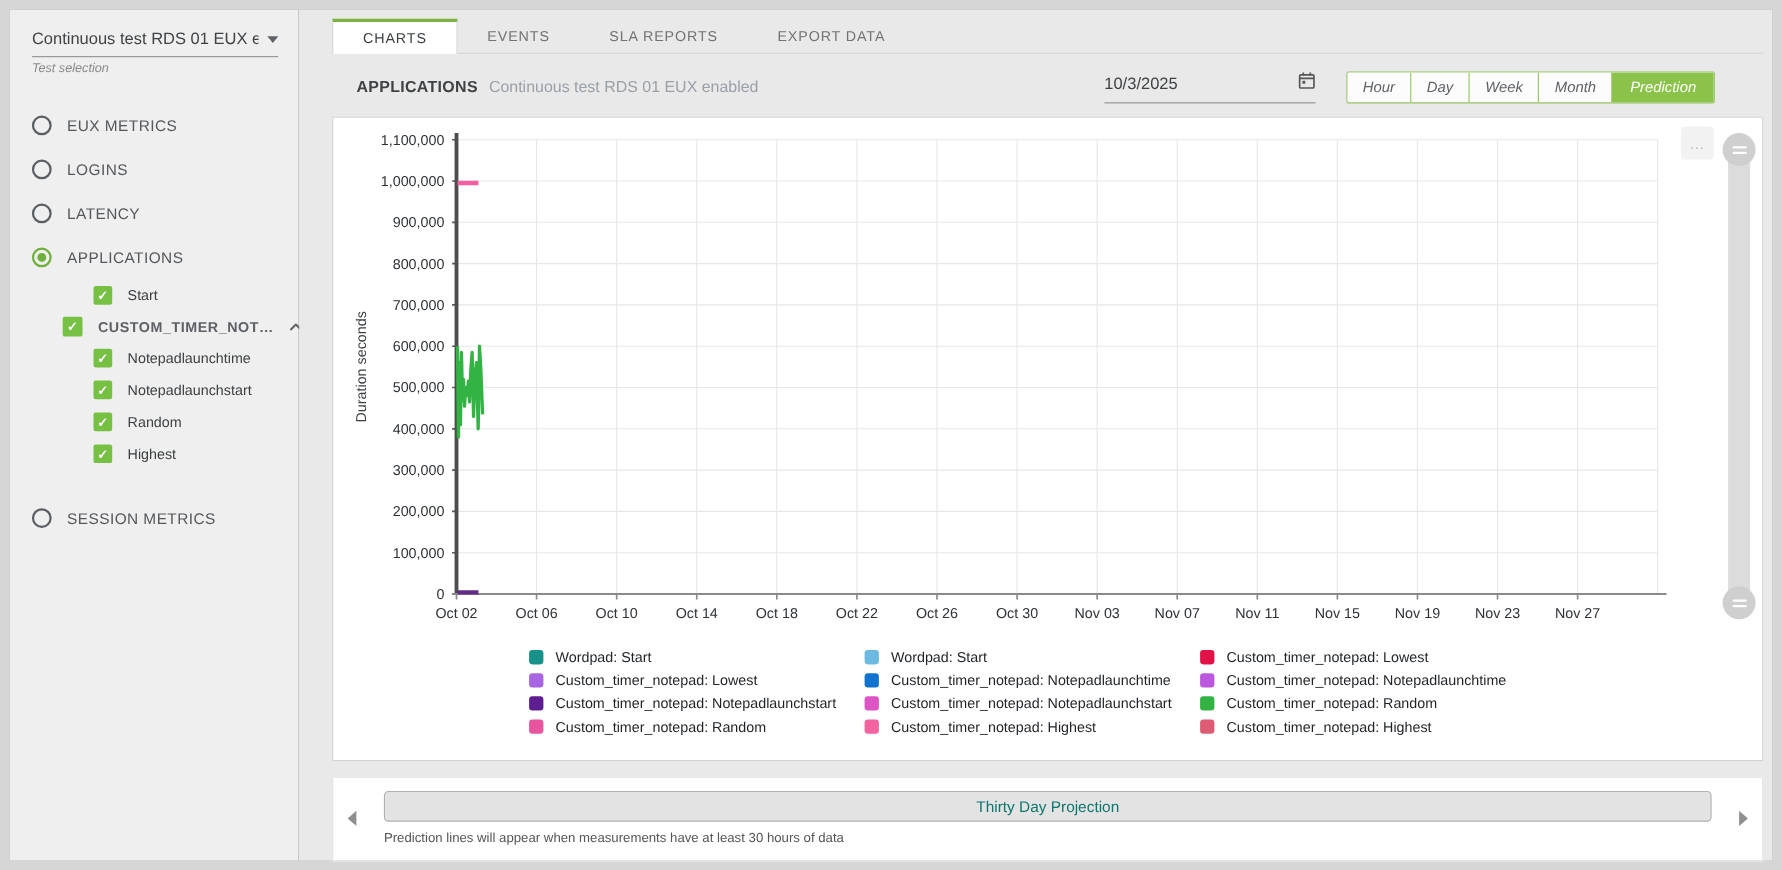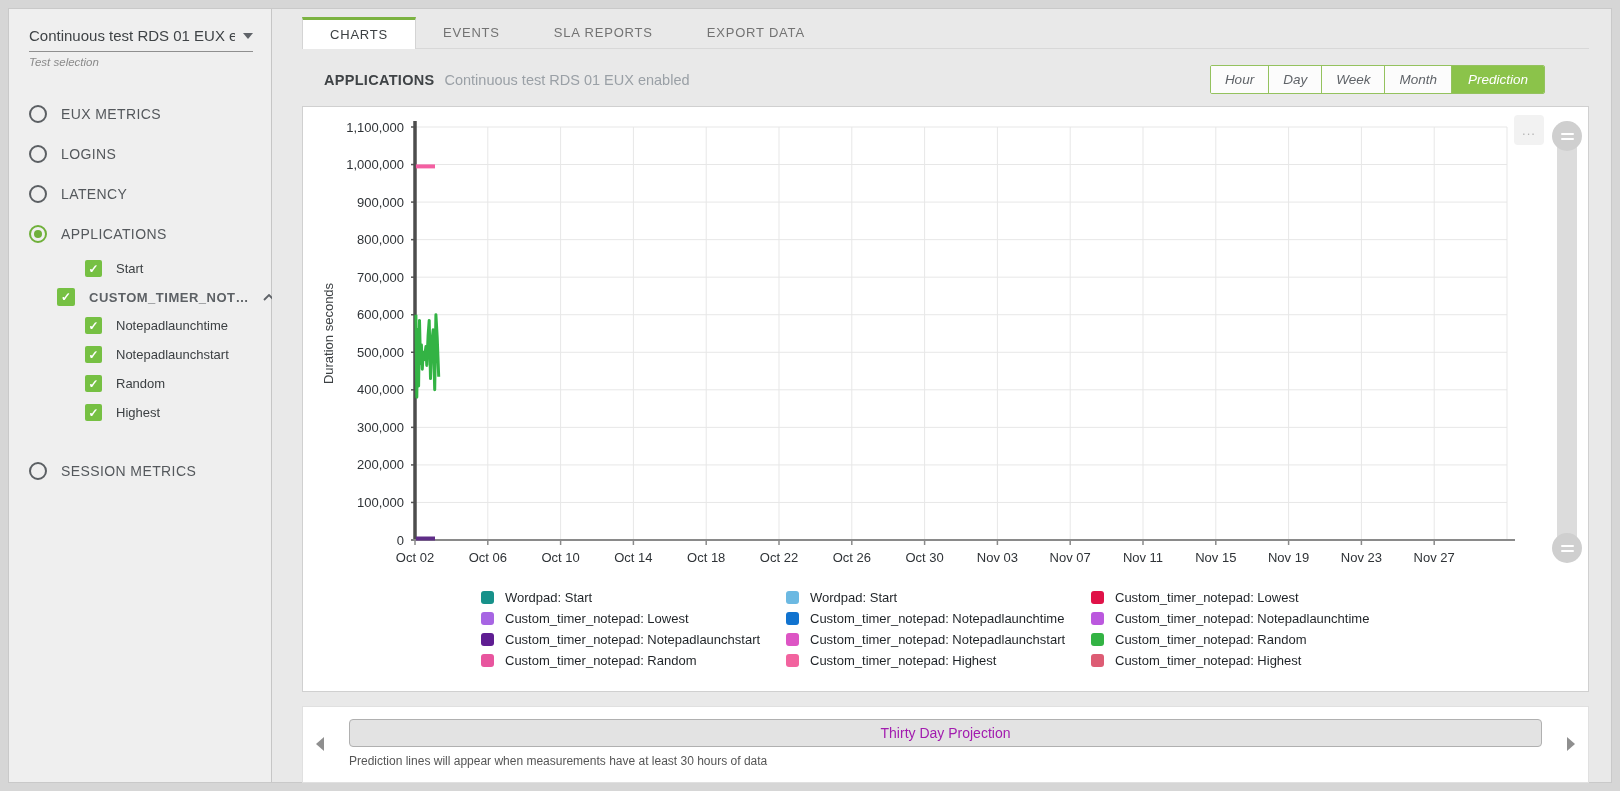--- a/index.html
+++ b/index.html
@@ -30,21 +30,21 @@
   .cb { width:18px; height:18px; background:#76c043; border-radius:2px; color:#fff;
     display:flex; align-items:center; justify-content:center; font-size:12px; font-weight:bold; flex:none; }
   .cb::after { content:"✓"; }
   .leaf-row .cb { width:17px; height:17px; }
   .group-label { font-size:13px; font-weight:bold; color:#5d6165; letter-spacing:.5px; }
   .leaf-label { font-size:13px; color:#3c4043; }
   .chevron-up { margin-left:auto; display:flex; align-items:center; }
   .session { margin-top:24px; }
 
   
-  .main { flex:1; background:#e9e9e9; padding:8px 22px 0 30px; position:relative; }
+  .main { flex:1; background:#e9e9e9; padding:8px 8px 0 30px; position:relative; }
   .tabbar { display:flex; height:32px; border-bottom:1px solid #d8d8d8; }
   .tab { padding:0 27px; display:flex; align-items:center; font-size:13px; color:#737373;
     letter-spacing:.8px; cursor:pointer; }
   .tab.active { background:#fff; border-top:3px solid #7cb342; border-left:1px solid #d4d4d4;
     border-right:1px solid #d4d4d4; color:#3c4043; margin-bottom:-1px; }
 
   .header-row { display:flex; align-items:center; padding:16px 0 12px 22px; }
   .page-title { font-size:14.5px; font-weight:bold; color:#3f4346; letter-spacing:.3px; }
   .page-subtitle { font-size:14.5px; color:#9aa0a6; margin-left:10px; flex:1;
     white-space:nowrap; overflow:hidden; }
@@ -87,21 +87,21 @@
     display:flex; align-items:center; padding:10px 6px 12px 6px; height:77px; }
   .proj-arrow { width:22px; display:flex; align-items:center; justify-content:center;
     cursor:pointer; align-self:center; }
   .tri-left { width:0; height:0; border-top:7px solid transparent; border-bottom:7px solid transparent;
     border-right:8px solid #8f8f8f; }
   .tri-right { width:0; height:0; border-top:7px solid transparent; border-bottom:7px solid transparent;
     border-left:8px solid #8f8f8f; }
   .proj-body { flex:1; padding:0 18px; }
   .proj-box { height:28px; background:#e3e3e3; border:1px solid #b0b0b0; border-radius:4px;
     display:flex; align-items:center; justify-content:center; cursor:pointer; }
-  .proj-title { font-size:14px; color:#a21caf; }
+  .proj-title { font-size:14px; color:#0f766e; }
   .proj-caption { font-size:12px; color:#555; margin-top:7px; }
 </style>
 </head>
 <body>
 
 <div class="frame">
 <div class="app">
 
   <aside class="sidebar">
     <div class="test-select">
@@ -184,20 +184,32 @@
       </div>
       <div class="tab">
         <span>EXPORT DATA</span>
       </div>
     </div>
 
     <div class="header-row">
       <span class="page-title">APPLICATIONS</span>
       <span class="page-subtitle">Continuous test RDS 01 EUX enabled</span>
 
+      <div class="datefield">
+        <span class="date-value">10/3/2025</span>
+        <span>
+          <svg width="16" height="17" viewBox="0 0 16 17">
+            <rect x="1.5" y="3" width="13" height="12" rx="1" fill="none" stroke="#555" stroke-width="1.5"></rect>
+            <line x1="1.5" y1="6.2" x2="14.5" y2="6.2" stroke="#555" stroke-width="1.5"></line>
+            <rect x="4" y="8.5" width="2.6" height="2.6" fill="#555"></rect>
+            <line x1="4.8" y1="1" x2="4.8" y2="3.5" stroke="#555" stroke-width="1.5"></line>
+            <line x1="11.2" y1="1" x2="11.2" y2="3.5" stroke="#555" stroke-width="1.5"></line>
+          </svg>
+        </span>
+      </div>
 
       <div class="btn-group">
         <div class="range-btn">
           <span>Hour</span>
         </div>
         <div class="range-btn">
           <span>Day</span>
         </div>
         <div class="range-btn">
           <span>Week</span>

